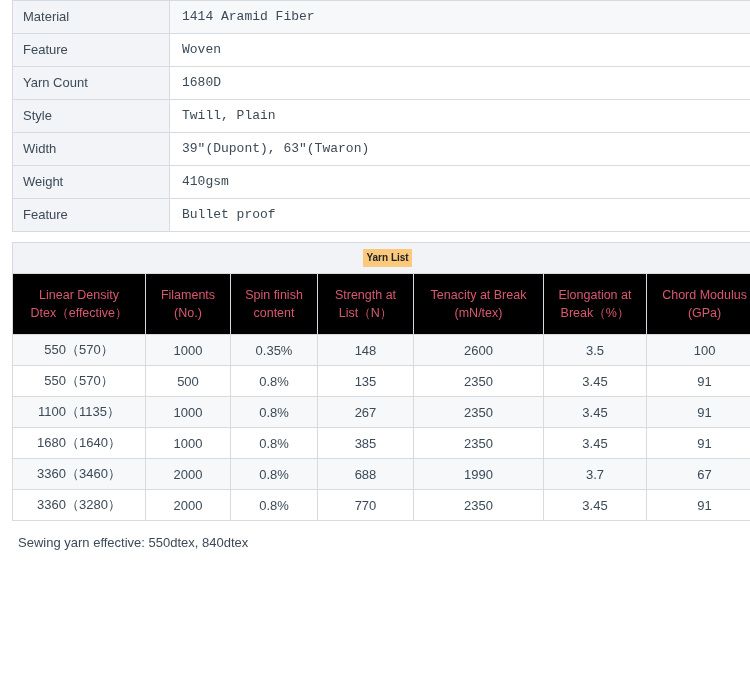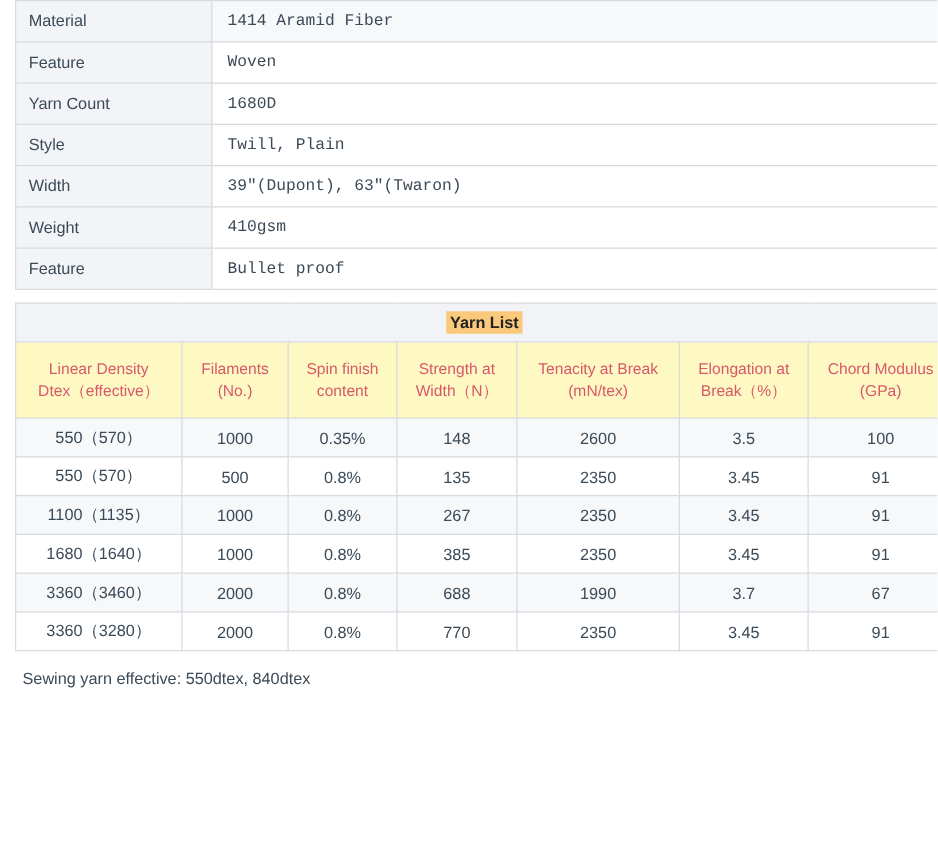--- a/index.html
+++ b/index.html
@@ -68,28 +68,28 @@
     height: 30px;
     background: #f1f3f7;
     border: 1px solid #d7dade;
     text-align: center;
     vertical-align: middle;
   }
   .yarn-caption-text {
     display: inline-block;
     background: #fac97c;
     color: #222222;
-    font-size: 13px;
+    font-size: 10px;
     font-weight: bold;
     padding: 1px 3px;
     line-height: 16px;
   }
   .yarn-table th {
     border: 1px solid #d7dade;
-    background: #fef9c3;
+    background: #000000;
     color: #d9586c;
     font-size: 12.5px;
     font-weight: normal;
     line-height: 18px;
     height: 56px;
     padding: 2px 3px;
     vertical-align: middle;
     text-align: center;
   }
   .yarn-table th .l2 { display: block; }
@@ -175,21 +175,21 @@
     <thead>
       <tr>
         <td class="yarn-caption-cell" colspan="7">
           <span class="yarn-caption-text">Yarn List</span>
         </td>
       </tr>
       <tr id="yarn-header-row">
           <th><span>Linear Density</span><span class="l2">Dtex（effective）</span></th>
           <th><span>Filaments</span><span class="l2">(No.)</span></th>
           <th><span>Spin finish</span><span class="l2">content</span></th>
-          <th><span>Strength at</span><span class="l2">Width（N）</span></th>
+          <th><span>Strength at</span><span class="l2">List（N）</span></th>
           <th><span>Tenacity at Break</span><span class="l2">(mN/tex)</span></th>
           <th><span>Elongation at</span><span class="l2">Break（%）</span></th>
           <th><span>Chord Modulus</span><span class="l2">(GPa)</span></th>
         </tr>
     </thead>
     <tbody id="yarn-body">
         <tr class="odd">
           <td>550（570）</td>
           <td>1000</td>
           <td>0.35%</td>

